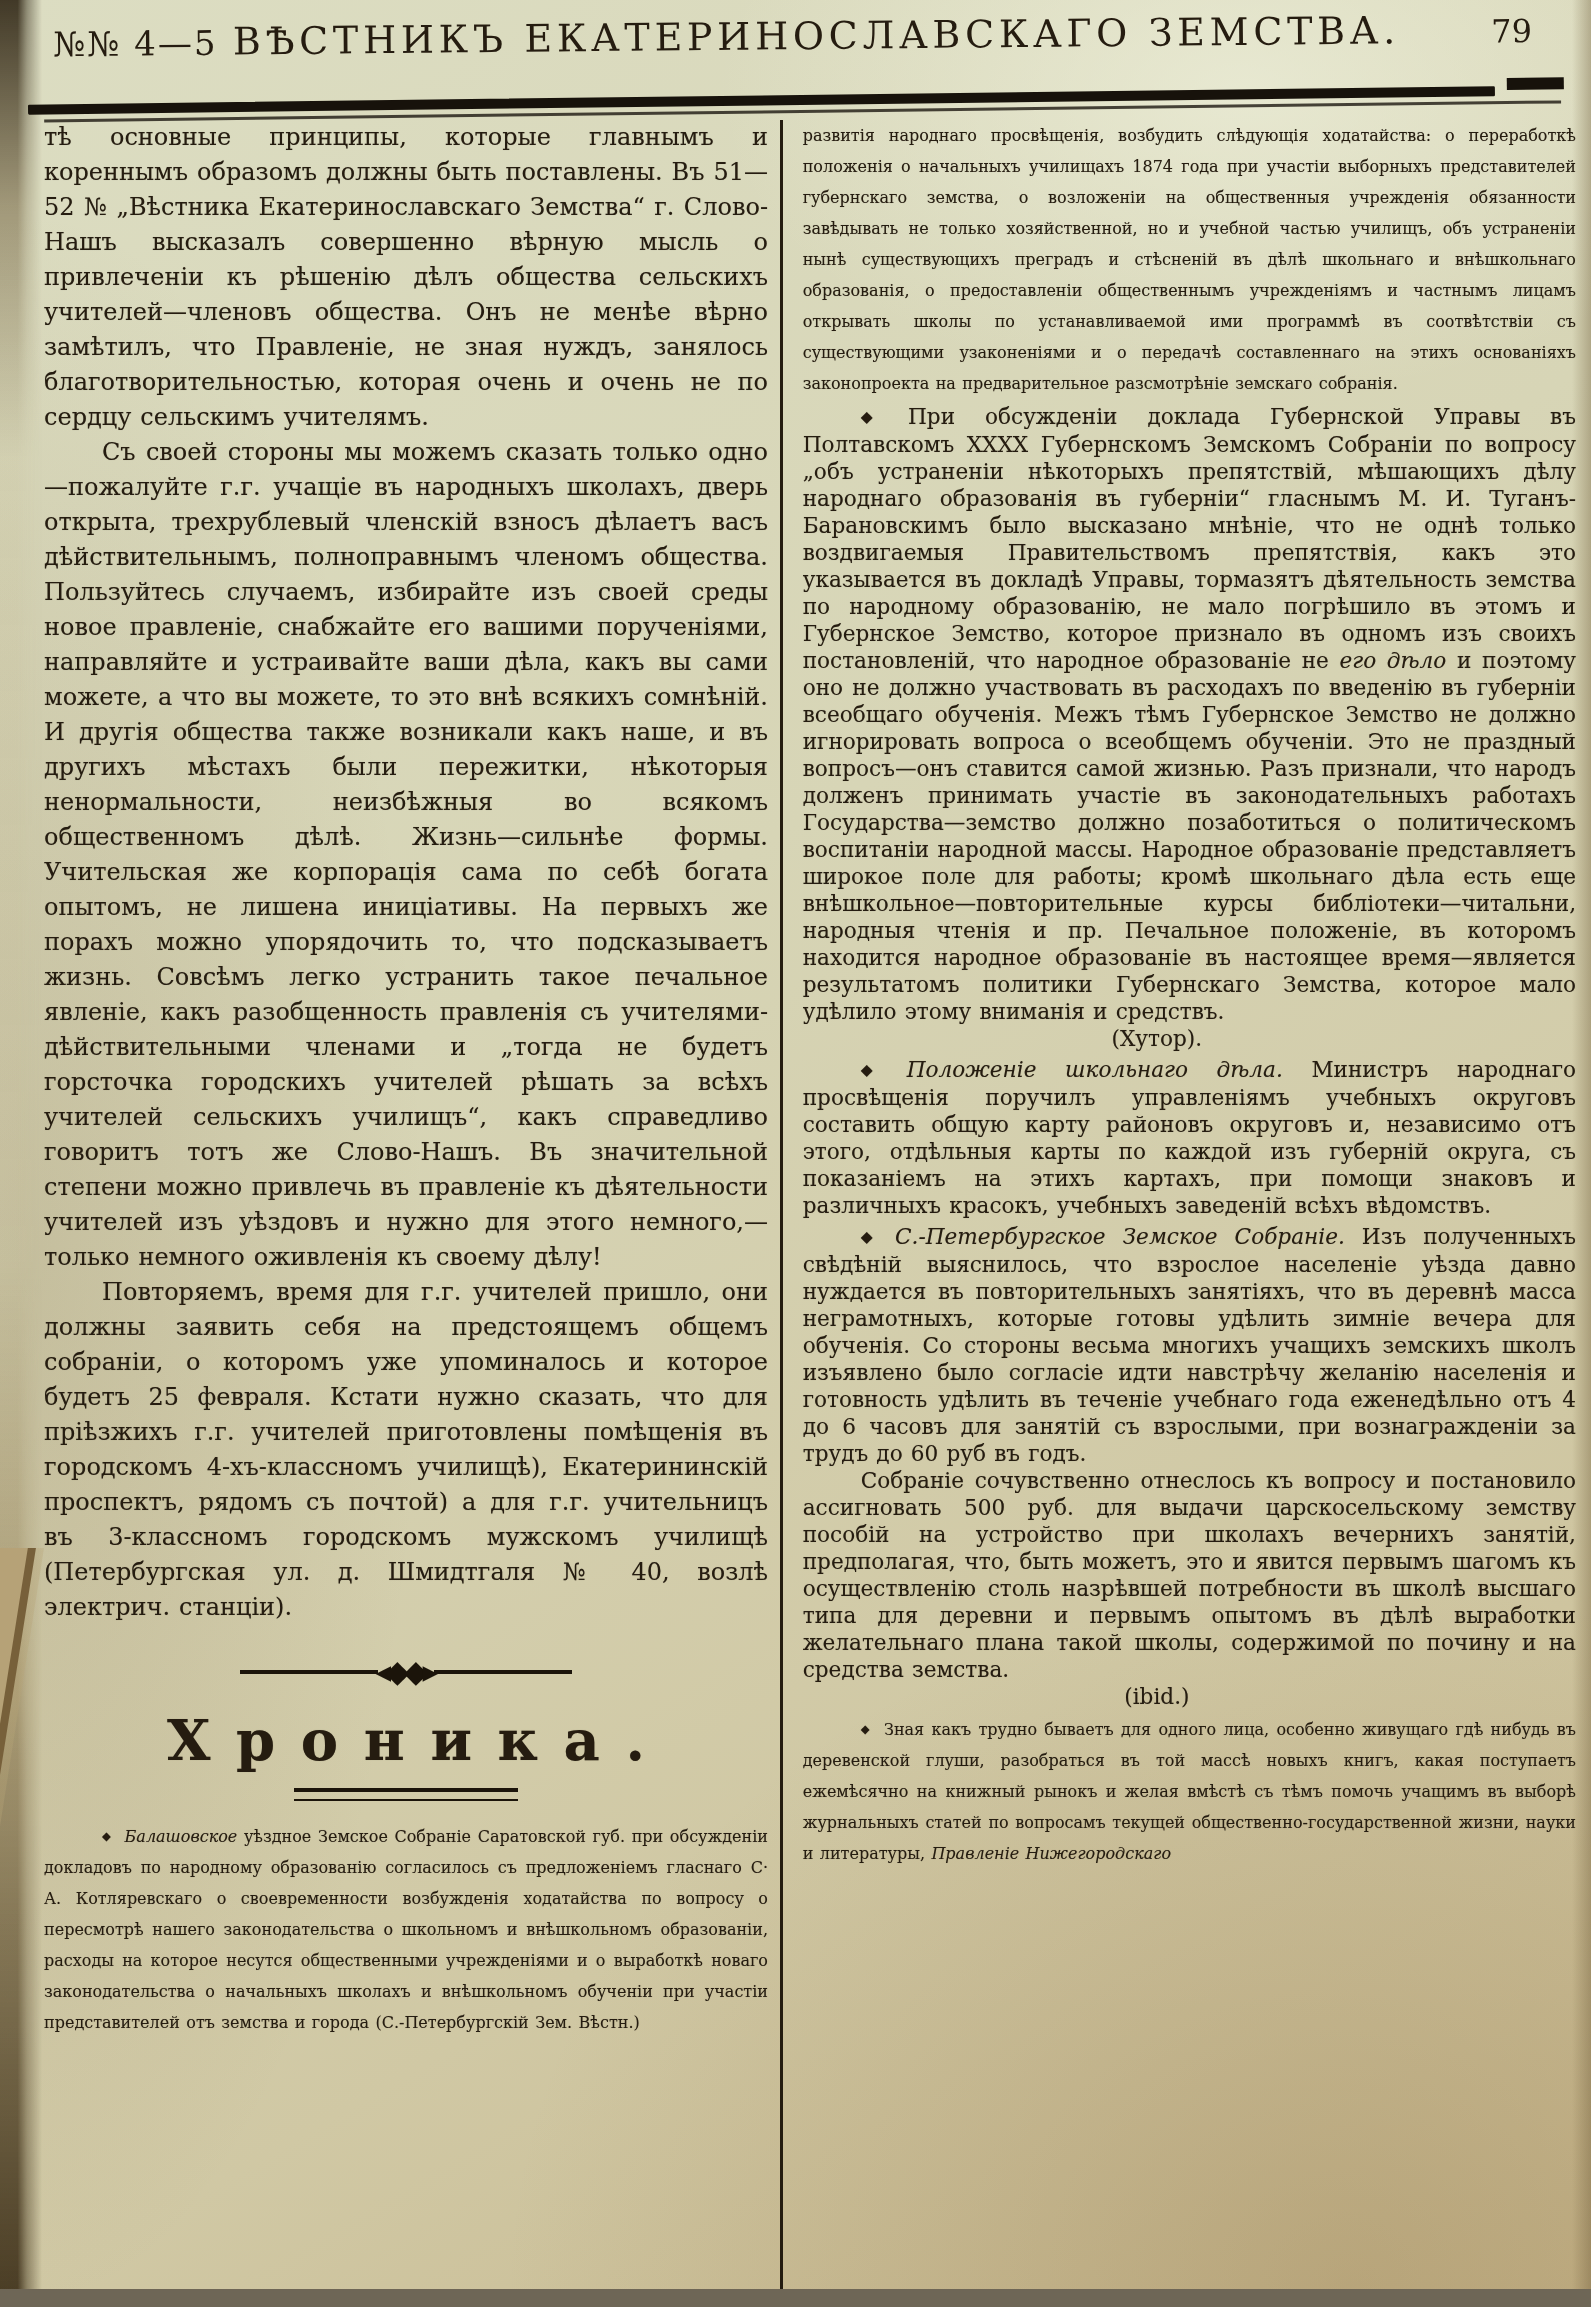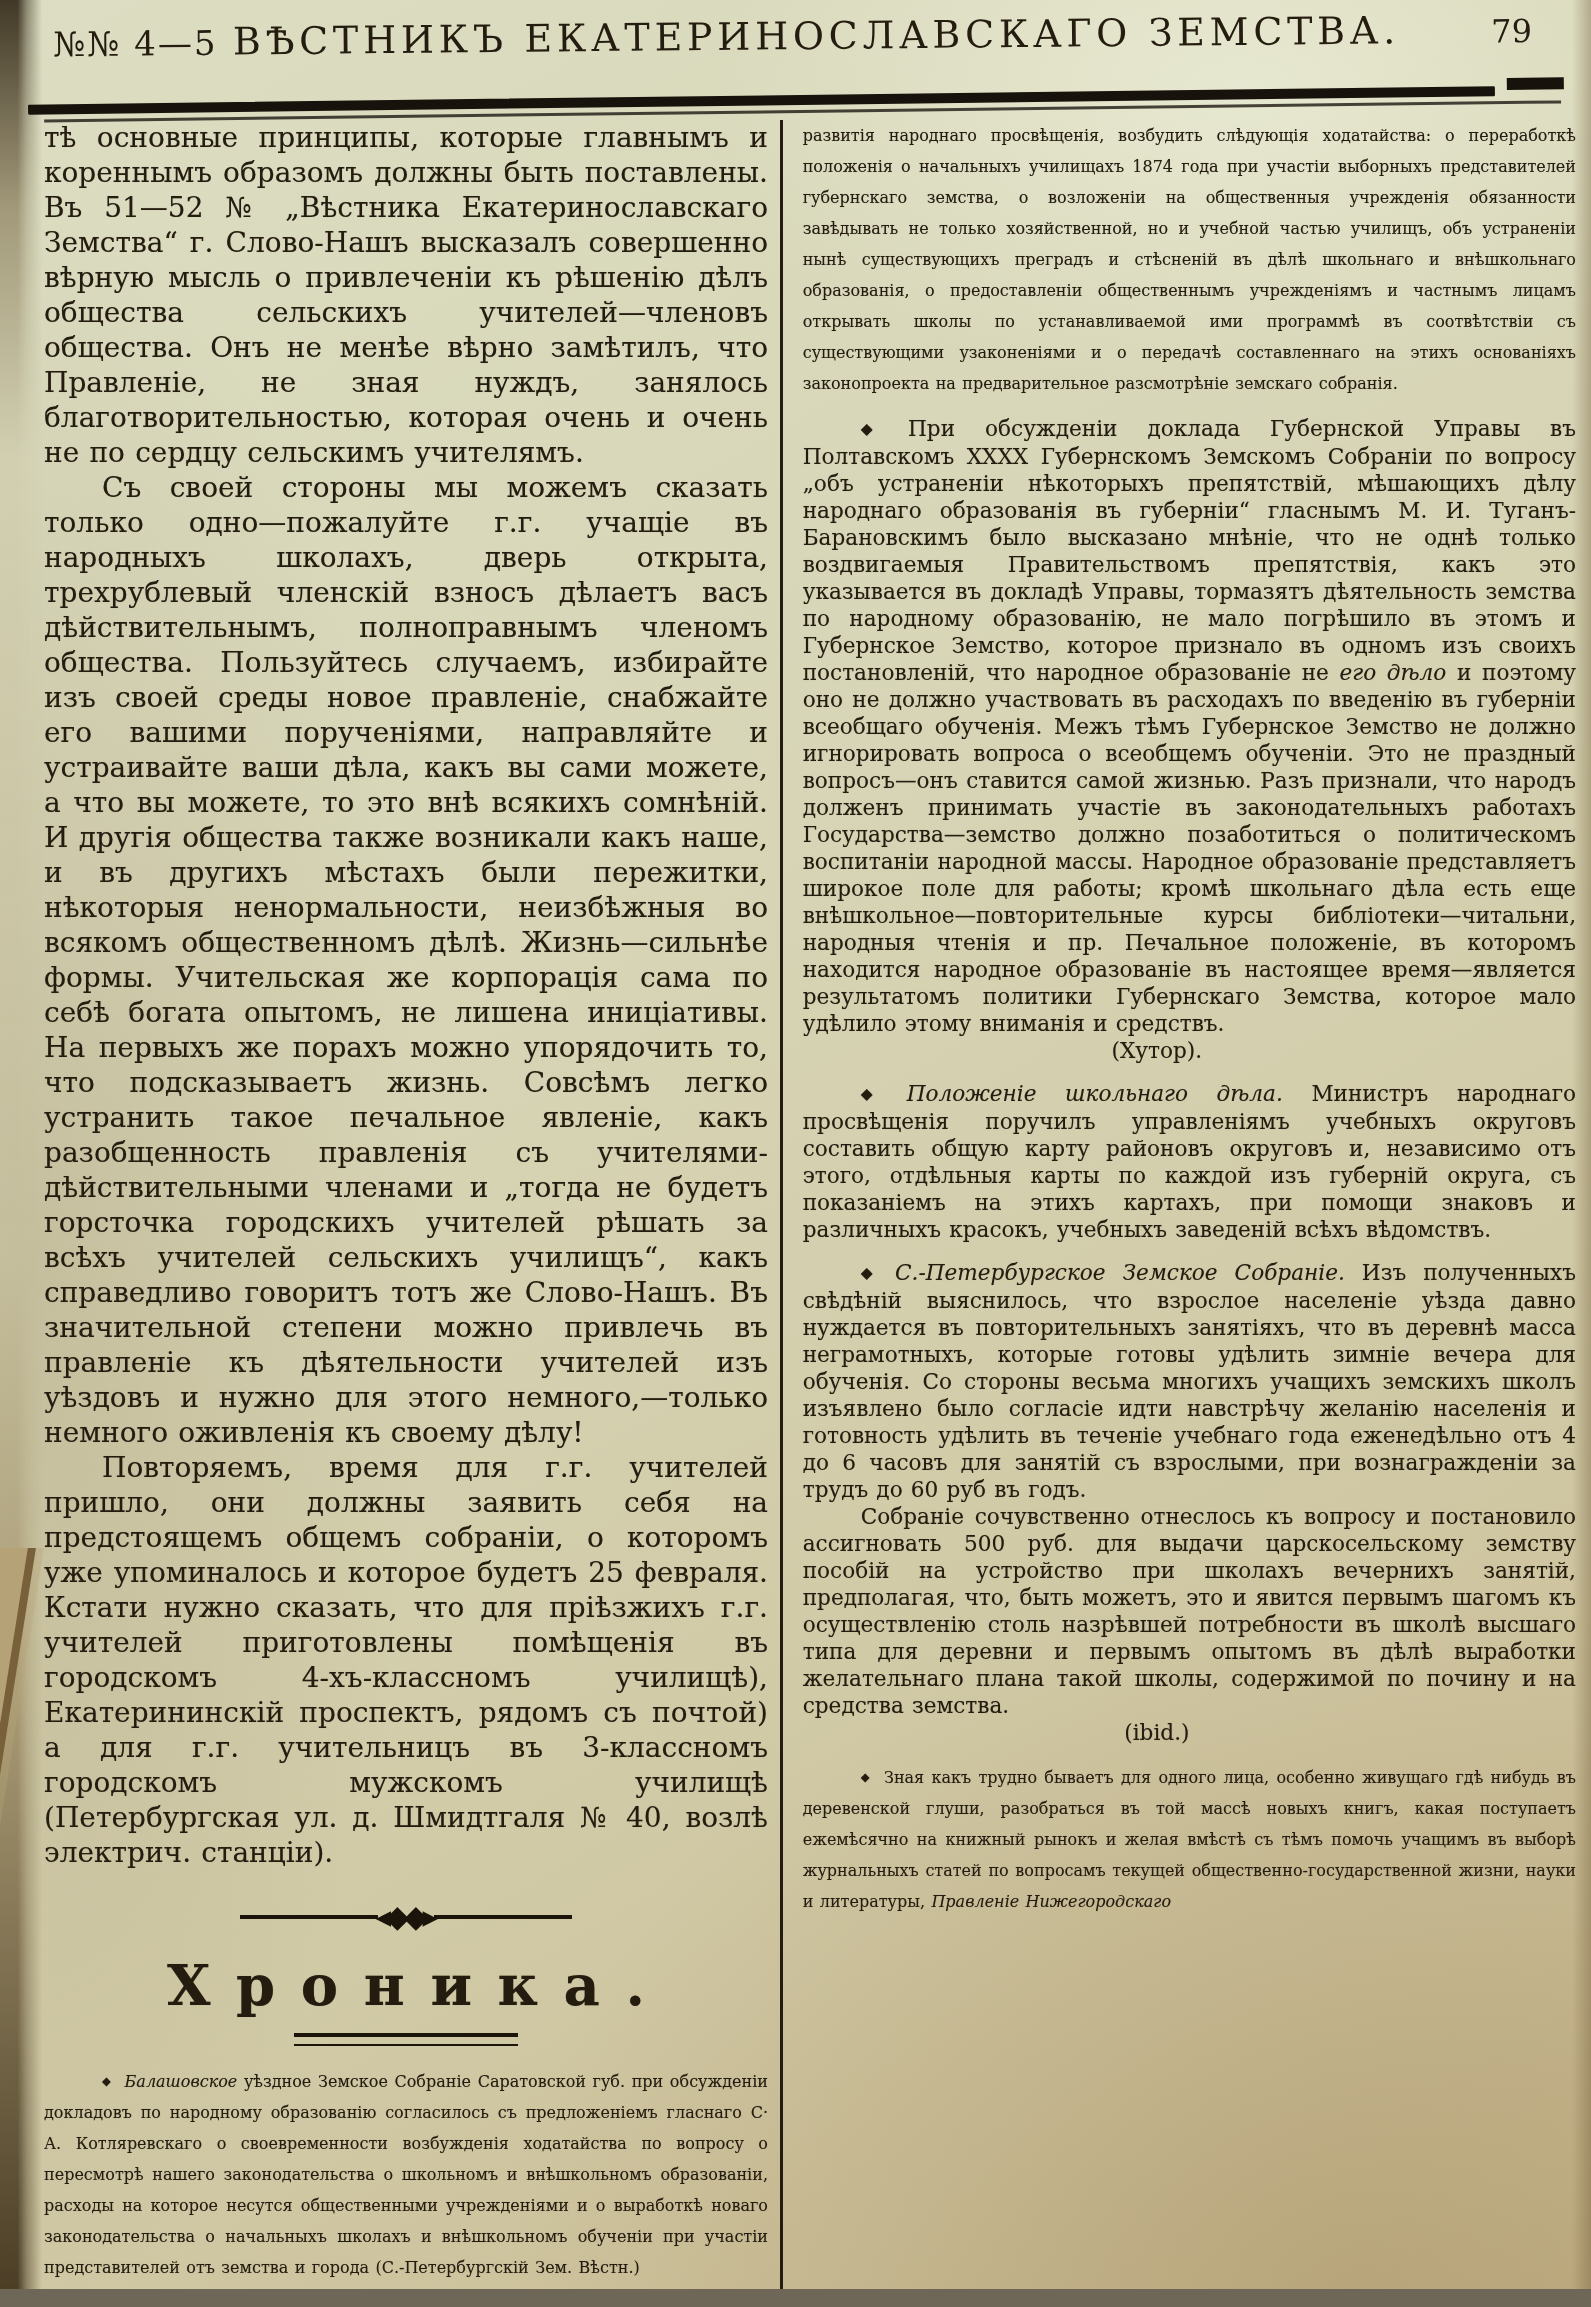--- a/index.html
+++ b/index.html
@@ -43,25 +43,25 @@
   .rule-wrap { position:absolute; top:79px; left:0; right:0; height:40px; transform:rotate(-0.72deg); transform-origin:85% 50%; }
   .rule-bar  { position:absolute; left:28px; right:96px; top:9.4px; height:9.4px; background:#17120b; border-radius:1.3px; }
   .rule-dash { position:absolute; right:27px; top:1.3px; width:57px; height:11.5px; background:#17120b; }
   .rule-thin { position:absolute; left:44px; right:30px; top:24px; height:2.7px; background:rgba(23,18,11,.78); }
   
   .columns { position:absolute; top:120px; left:44px; right:15px; bottom:0; display:flex; }
   .col-left  { width:736px; padding-right:12px; box-sizing:border-box; }
   .divider   { width:2.7px; background:#241c10; }
   .col-right { flex:1; padding-left:20px; box-sizing:border-box; }
   p { margin:0; text-align:justify; word-spacing:1.3px; text-shadow:0 0 0.7px rgba(37,28,16,.35); }
-  .t-lg { font-size:28px; line-height:35px; }
+  .t-lg { font-size:24px; line-height:35px; }
   .t-md { font-size:16px; line-height:31px; }
   .t-sm { font-size:21.6px; line-height:27px; }
   .ind, .item { text-indent:58px; }
-  .item { margin-top:16px; }
+  .item { margin-top:4px; }
   .marker { font-size:.72em; margin-right:13.5px; vertical-align:2px; font-family:"DejaVu Sans",sans-serif; }
   .lead-italic, .it { font-style:italic; }
   .signature { text-align:right; padding-right:84px; margin-top:2.7px; text-shadow:0 0 0.7px rgba(37,28,16,.35); }
   .ornament { margin:31px 0 4px; display:flex; align-items:center; justify-content:center; }
   .orn-line { width:138px; height:4px; background:#1b140a; }
   .orn-di { font-family:"DejaVu Sans",sans-serif; font-size:31px; line-height:1; letter-spacing:-5.4px; margin:0 1.3px 0 -2.7px; color:#1b140a; }
   .chronicle-title { font-size:56px; font-weight:bold; letter-spacing:25.6px; text-indent:25.6px; text-align:center; margin:20px 0 15px; text-shadow:0 0 0.7px rgba(37,28,16,.4); }
   .double-rule { width:224px; height:12.8px; margin:0 auto 20px; border-top:4.7px solid #1b140a; border-bottom:2.7px solid #1b140a; box-sizing:border-box; }
   .cite-right { text-align:center; padding-right:65px; text-shadow:0 0 0.7px rgba(37,28,16,.35); }
   .cite-left  { text-shadow:0 0 0.7px rgba(37,28,16,.35); }

